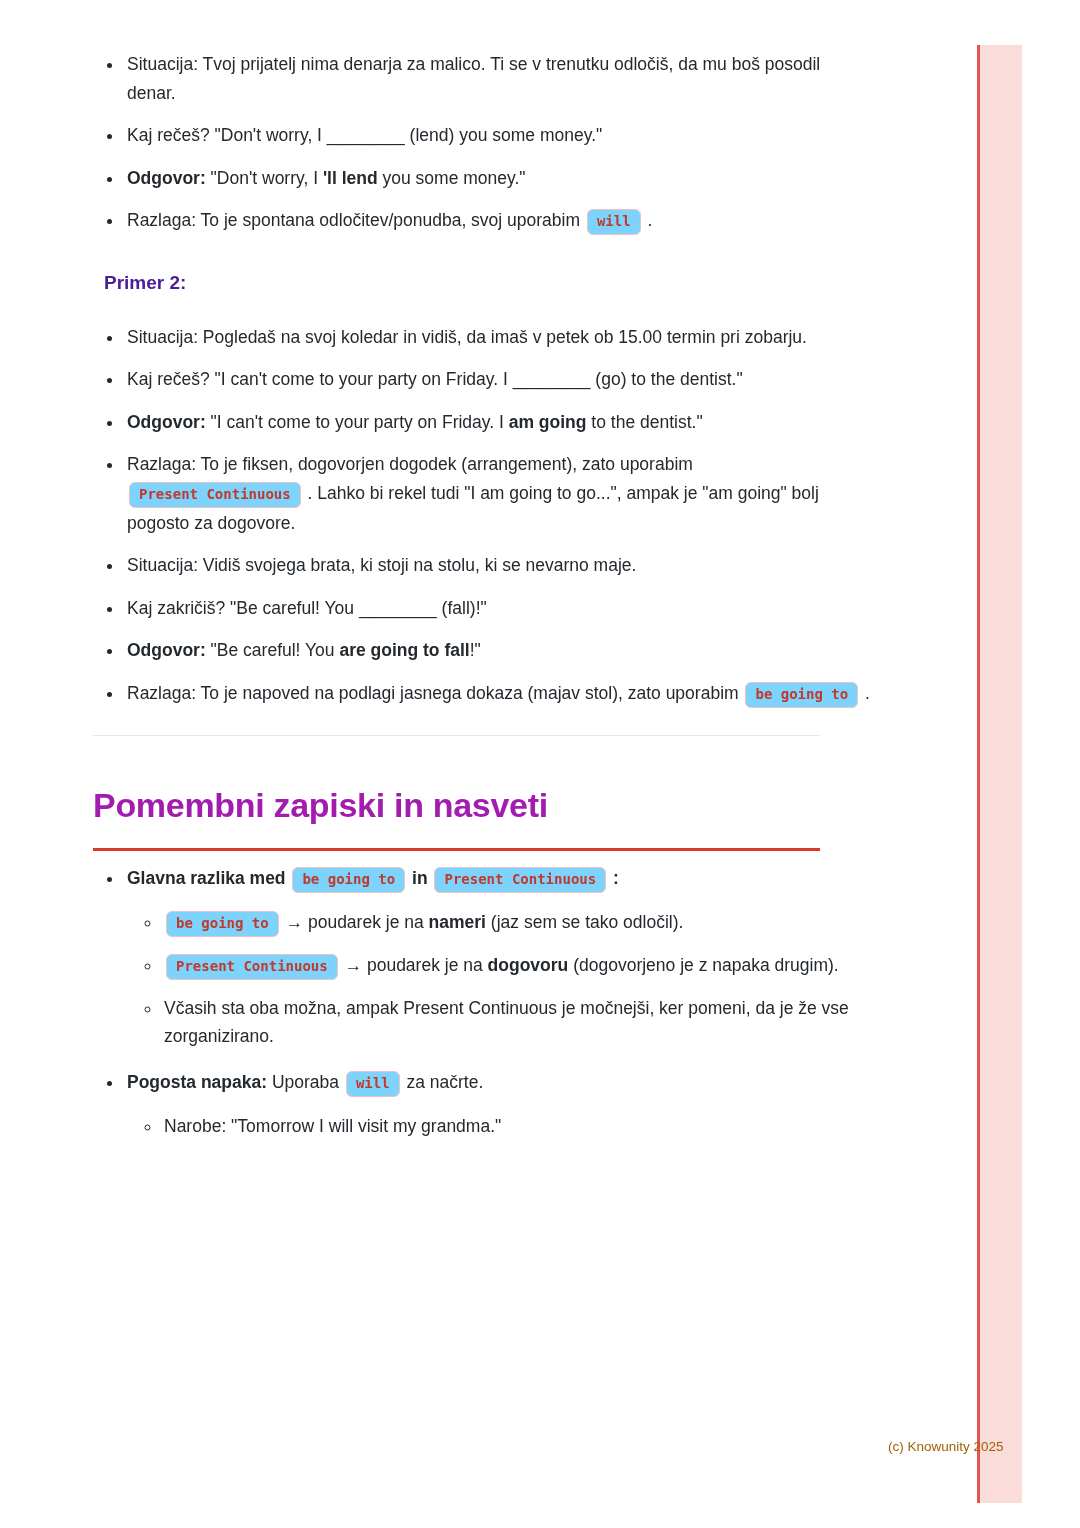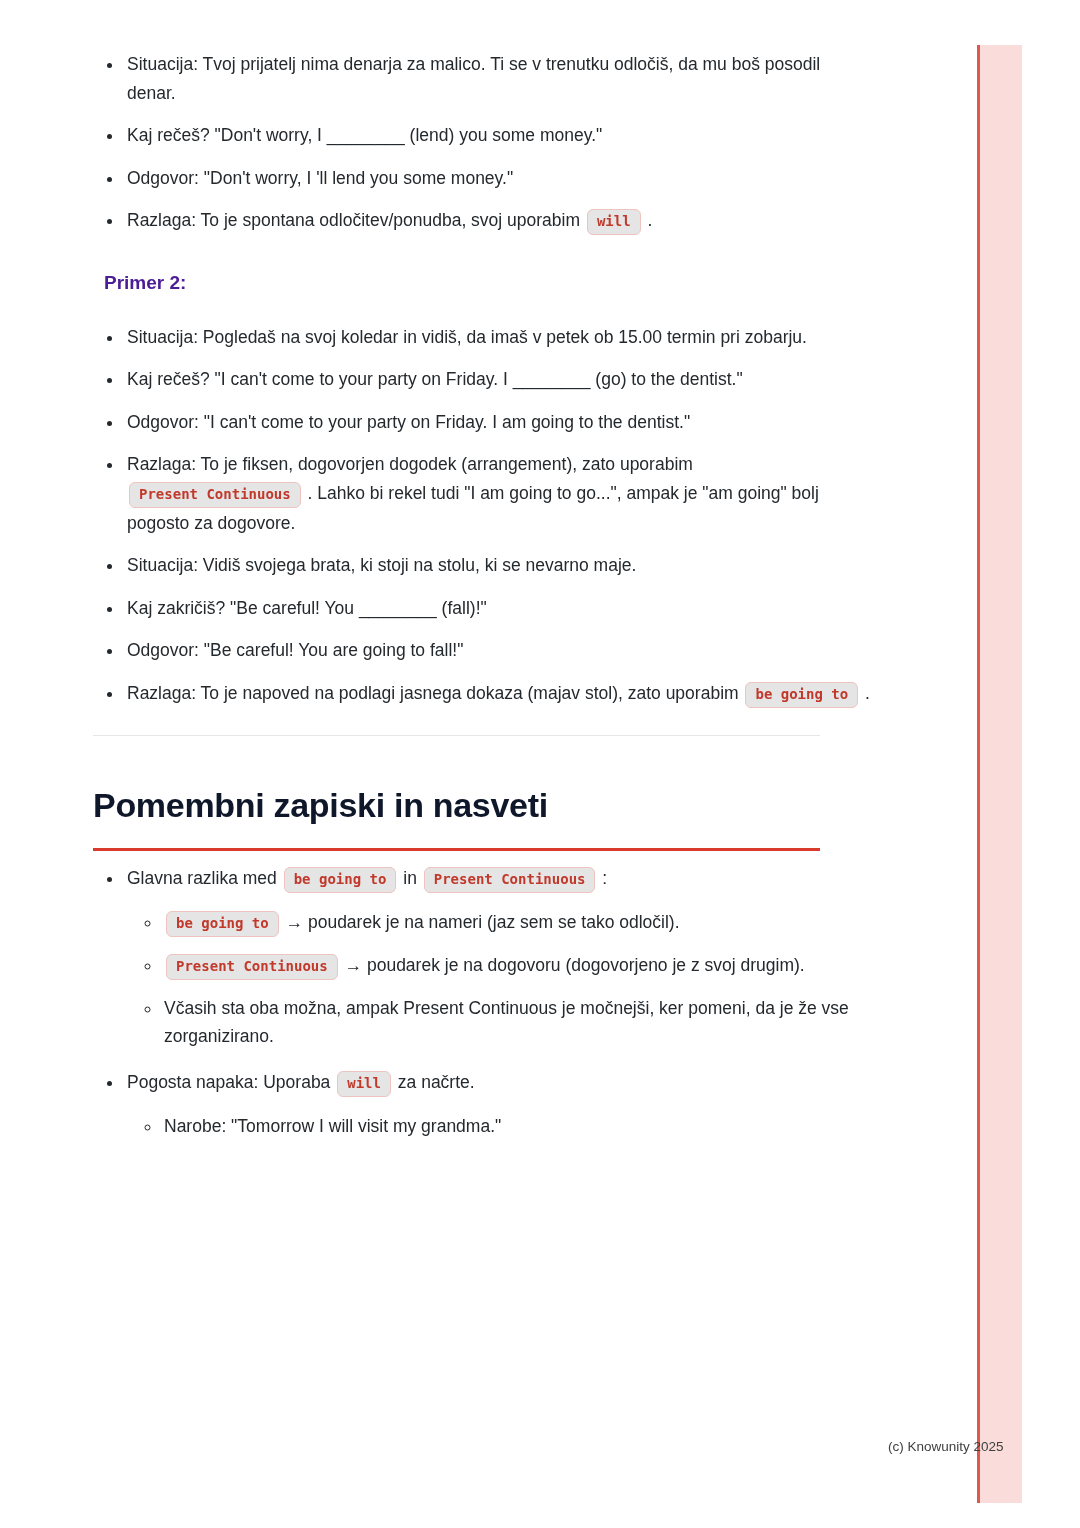--- a/index.html
+++ b/index.html
@@ -28,76 +28,76 @@
   }
   ul.sub {
     list-style: circle;
     padding-left: 35px;
     margin-top: 14px;
   }
   ul.sub > li {
     margin-bottom: 13px;
     padding-left: 2px;
   }
-  .bold { font-weight: 400; text-align: center; }
+  .bold { font-weight: 700; text-align: center; }
   .italic { }
   .subheading {
     font-size: 19px;
     font-weight: 700;
     margin: 32px 0 24px 11px;
     color: #4c1d95;
   }
   .badge {
     display: inline-block;
     font-family: "DejaVu Sans Mono", monospace;
     font-size: 14px;
     font-weight: 700;
     color: #c0392b;
-    background: #e5e5e5;
+    background: #7dd3fc;
     border: 1px solid #efc3bf;
     border-radius: 6px;
     padding: 2px 9px 3px 9px;
     margin: 1px 2px;
     line-height: 1.35;
     white-space: nowrap;
   }
   hr.divider {
     border: none;
     border-top: 1px solid #e4e6e8;
     width: 727px;
     margin: 26px 0 0 0;
   }
   h1.notes-title {
     margin-top: 42px;
     width: 727px;
     font-size: 34px;
     font-weight: 700;
     letter-spacing: -0.3px;
-    color: #0f172a;
+    color: #a21caf;
     padding-bottom: 15px;
     border-bottom: 3px solid #d93a2b;
   }
   ul.main.notes { margin-top: 13px; }
   ul.main.notes > li { margin-bottom: 17px; }
   .edge-strip {
     position: absolute;
     top: 45px;
     right: 58px;
     width: 45px;
     height: 1458px;
     background: #fadcda;
     border-left: 3px solid #e2574d;
     z-index: 1;
   }
   .footer {
     position: absolute;
     left: 888px;
     top: 1439px;
     font-size: 13.5px;
-    color: #404040;
+    color: #a16207;
     z-index: 2;
     white-space: nowrap;
   }
 </style>
 </head>
 <body>
 
 <div class="content">
 
   <ul class="main">
@@ -126,21 +126,21 @@
 
   <hr class="divider">
 
   <h1 class="notes-title">Pomembni zapiski in nasveti</h1>
 
   <ul class="main notes">
     <li>
       <span class="li-text"><span class="bold">Glavna razlika med</span><span> </span><code class="badge">be going to</code><span> </span><span class="bold">in</span><span> </span><code class="badge">Present Continuous</code><span> </span><span class="bold">:</span></span>
       <ul class="sub">
         <li><code class="badge">be going to</code><span> → poudarek je na </span><span class="bold">nameri</span><span> (jaz sem se tako odločil).</span></li>
-        <li><code class="badge">Present Continuous</code><span> → poudarek je na </span><span class="bold">dogovoru</span><span> (dogovorjeno je z svoj drugim).</span></li>
+        <li><code class="badge">Present Continuous</code><span> → poudarek je na </span><span class="bold">dogovoru</span><span> (dogovorjeno je z napaka drugim).</span></li>
         <li><span>Včasih sta oba možna, ampak Present Continuous je močnejši, ker pomeni, da je že vse zorganizirano.</span></li>
       </ul>
     </li>
     <li>
       <span class="li-text"><span class="bold">Pogosta napaka:</span><span> Uporaba </span><code class="badge">will</code><span> za načrte.</span></span>
       <ul class="sub">
         <li><span>Narobe: "Tomorrow I will visit my grandma."</span></li>
       </ul>
     </li>
   </ul>

